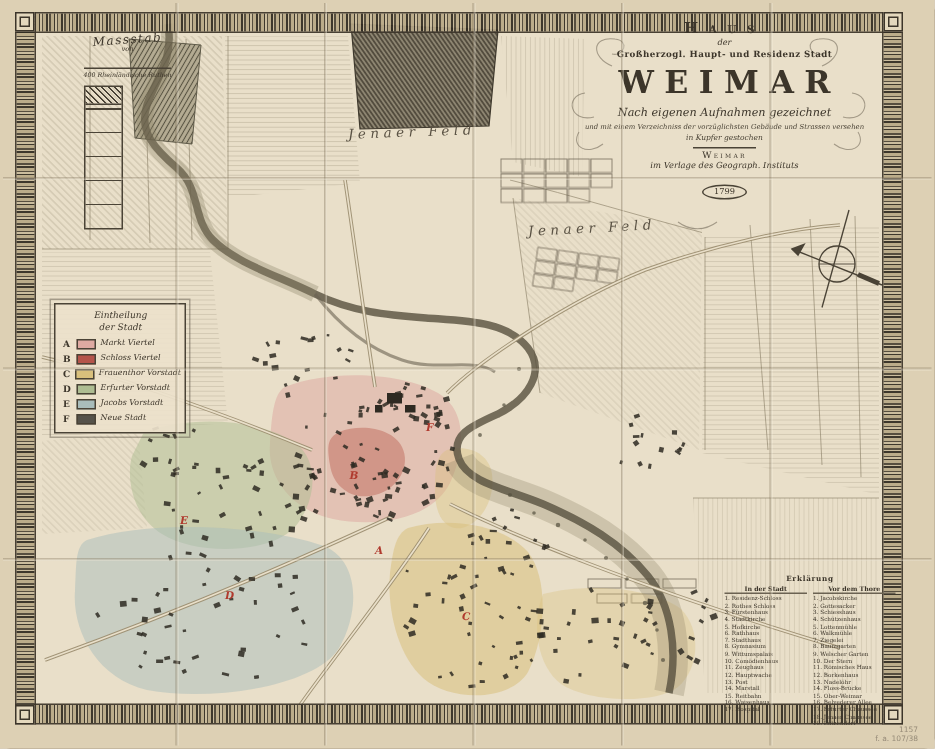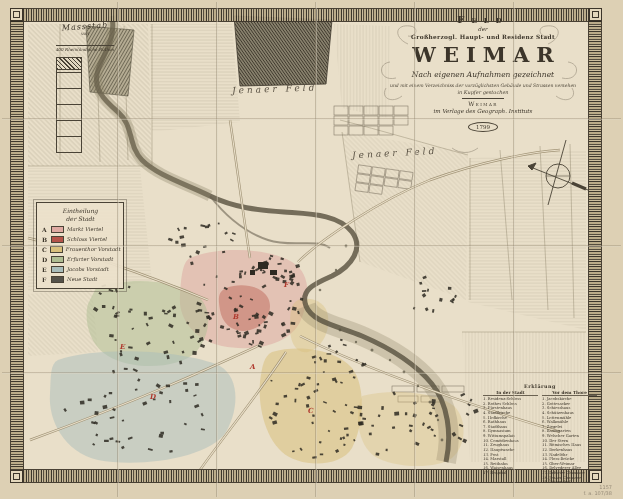--- a/index.html
+++ b/index.html
@@ -556,21 +556,21 @@
   <div class="bband bb-top"></div>
   <div class="bband bb-bottom"></div>
   <div class="bband bb-left"></div>
   <div class="bband bb-right"></div>
   <div class="corner" style="left:10px;top:8px;"></div>
   <div class="corner" style="left:589px;top:8px;"></div>
   <div class="corner" style="left:10px;top:470px;"></div>
   <div class="corner" style="left:589px;top:470px;"></div>
 
   <div id="cartouche">
-    <div class="c-plan">Feld</div>
+    <div class="c-plan">Haus</div>
     <div class="c-der">der</div>
     <div class="c-sub">Großherzogl. Haupt- und Residenz Stadt</div>
     <div class="c-city">WEIMAR</div>
     <div class="c-l1">Nach eigenen Aufnahmen gezeichnet</div>
     <div class="c-l2">und mit einem Verzeichniss der vorzüglichsten Gebäude und Strassen versehen</div>
     <div class="c-l3">in Kupfer gestochen</div>
     <div class="c-rule"></div>
     <div class="c-place">Weimar</div>
     <div class="c-pub">im Verlage des Geograph. Instituts</div>
     <div><span class="c-year">1799</span></div>

